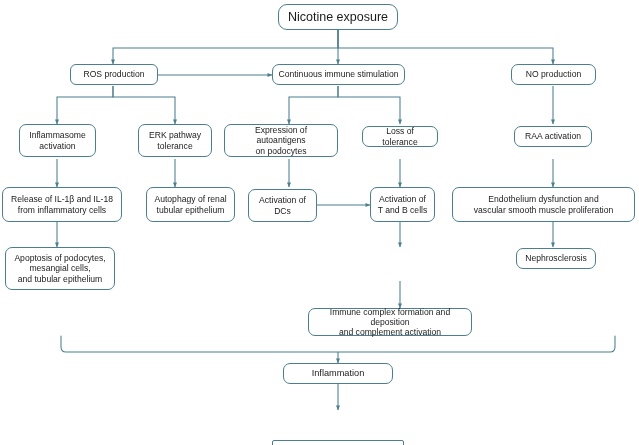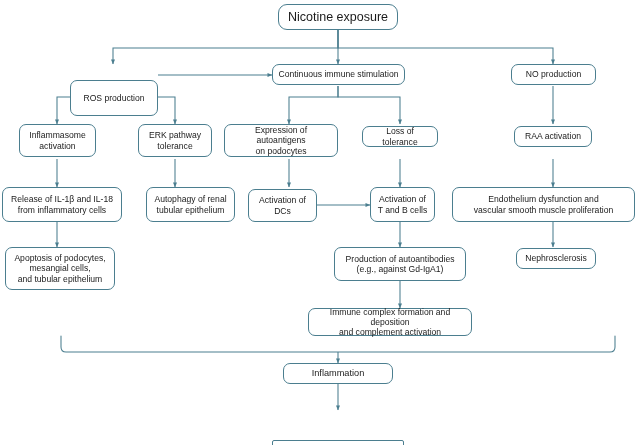--- a/index.html
+++ b/index.html
@@ -98,21 +98,21 @@
       <path d="M 338 384 L 338 410"></path>
     </g>
 
     <g stroke="#4b7e8f" stroke-width="1.05" fill="none" stroke-linecap="round">
       <path d="M 61 336 L 61 347 Q 61 352 66 352 L 610 352 Q 615 352 615 347 L 615 336"></path>
     </g>
   </svg>
 
   <div class="node n-root" style="left:278px; top:4px; width:120px; height:26px;">Nicotine exposure</div>
 
-  <div class="node n-std" style="left:70px; top:80px; width:88px; height:36px;">ROS production</div>
+  <div class="node n-std" style="left:70px; top:64px; width:88px; height:21px;border-radius:6px;">ROS production</div>
 
   <div class="node n-std" style="left:272px; top:64px; width:133px; height:21px;">Continuous immune stimulation</div>
 
   <div class="node n-std" style="left:511px; top:64px; width:85px; height:21px;">NO production</div>
 
   <div class="node n-std" style="left:19px; top:124px; width:77px; height:33px;">Inflammasome
 activation</div>
 
   <div class="node n-std" style="left:138px; top:124px; width:74px; height:33px;">ERK pathway
 tolerance</div>
@@ -136,22 +136,20 @@
   <div class="node n-std" style="left:370px; top:187px; width:65px; height:35px;">Activation of
 T and B cells</div>
 
   <div class="node n-std" style="left:452px; top:187px; width:183px; height:35px;">Endothelium dysfunction and
 vascular smooth muscle proliferation</div>
 
   <div class="node n-std" style="left:5px; top:247px; width:110px; height:43px;">Apoptosis of podocytes,
 mesangial cells,
 and tubular epithelium</div>
 
-  <div class="node n-std" style="left:334px; top:247px; width:132px; height:34px;">Production of autoantibodies
-(e.g., against Gd-IgA1)</div>
 
   <div class="node n-std" style="left:516px; top:248px; width:80px; height:21px;">Nephrosclerosis</div>
 
   <div class="node n-std" style="left:308px; top:308px; width:164px; height:28px;">Immune complex formation and deposition
 and complement activation</div>
 
   <div class="node n-mid" style="left:283px; top:363px; width:110px; height:21px;">Inflammation</div>
 
   <div class="node n-terminal" style="left:272px; top:410px; width:132px; height:28px;">Kidney damage</div>
 

